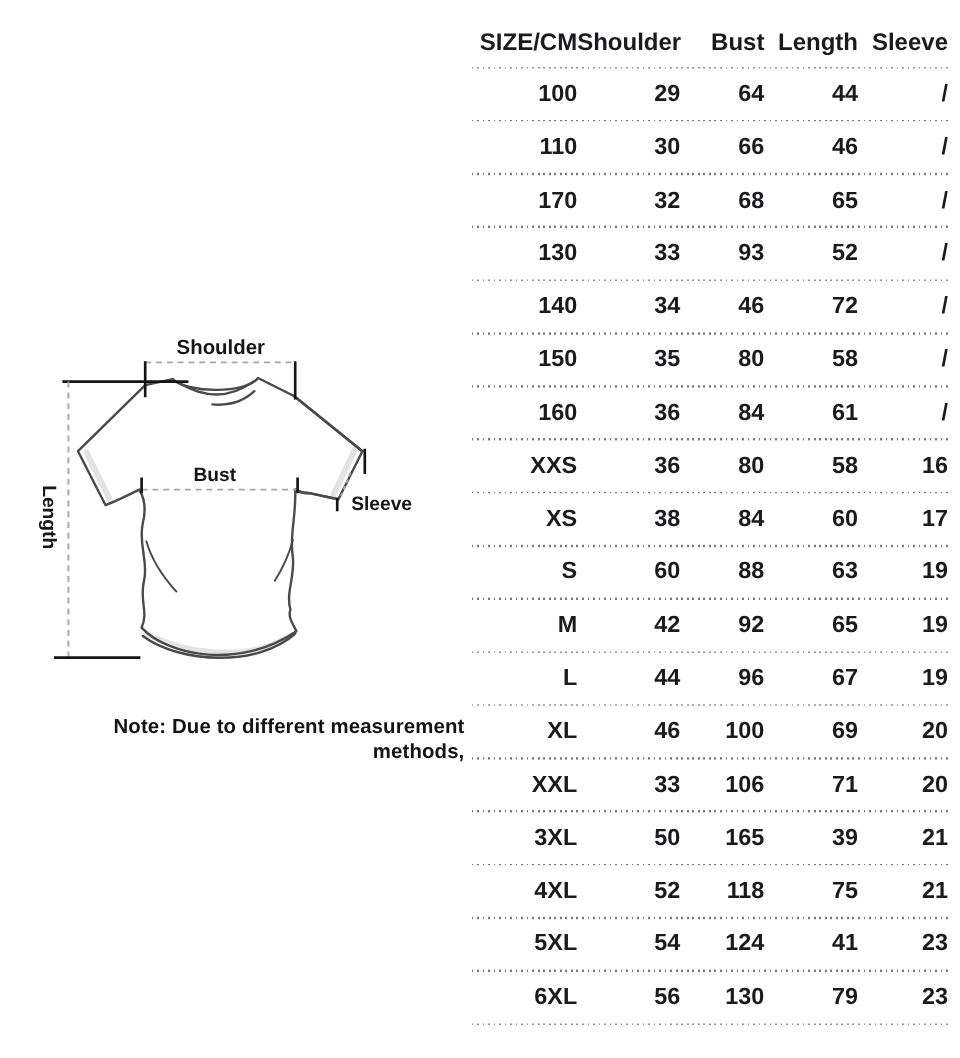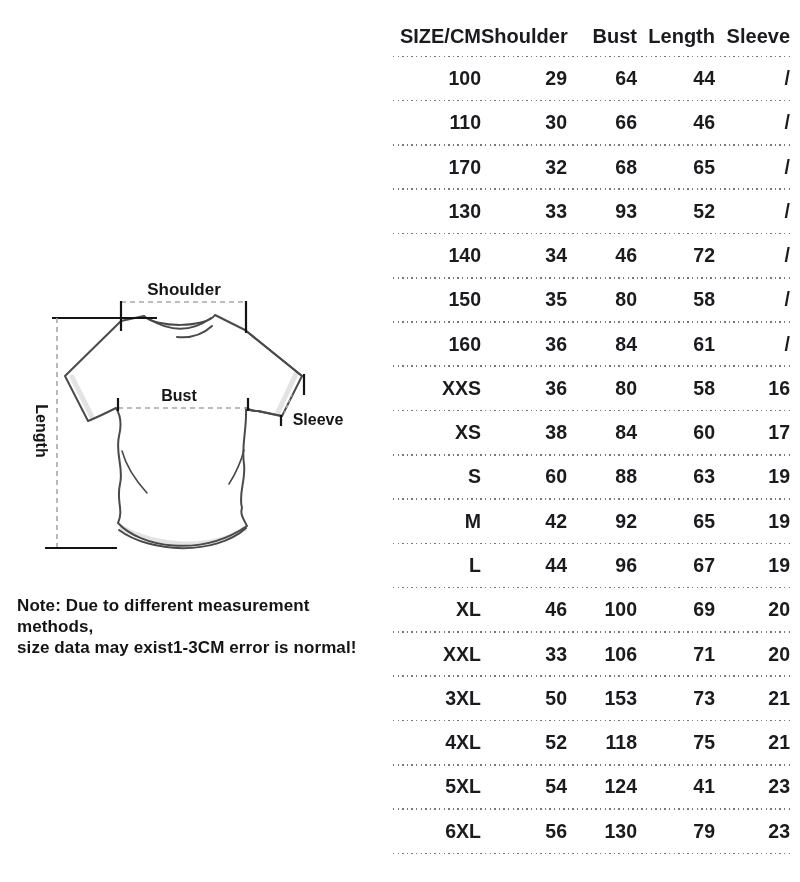--- a/index.html
+++ b/index.html
@@ -16,20 +16,21 @@
   .diagram text{
     font-family:"Liberation Sans","DejaVu Sans",sans-serif;
     font-weight:bold;fill:#161616;
   }
 
   
   .note{
     position:absolute;left:17px;top:595px;width:370px;
     font-size:17px;line-height:21px;font-weight:bold;color:#141414;
     letter-spacing:0.1px;
+    text-align:right;
   }
 
   
   .size-table{position:absolute;left:393px;top:17px;width:397px;}
   .trow{
     display:grid;
     grid-template-columns:88px 86px 70px 78px 75px;
     align-items:center;text-align:right;
     height:42.7px;
     font-size:19.5px;font-weight:bold;color:#1b1b1f;
@@ -107,21 +108,20 @@
 
       <text x="184" y="27" text-anchor="middle" font-size="17">Shoulder</text>
       <text x="179" y="133" text-anchor="middle" font-size="16">Bust</text>
       <text x="36" y="163" text-anchor="middle" font-size="16" transform="rotate(90 36 163)">Length</text>
       <text x="318" y="157" text-anchor="middle" font-size="16">Sleeve</text>
     </svg>
   </div>
 
   <div class="note">
     <div>Note: Due to different measurement methods,</div>
-    <div>size data may exist1-3CM error is normal!</div>
   </div>
 
   <div class="size-table" id="size-table">
       <div class="trow thead">
         <span class="tcell">SIZE/CM</span>
         <span class="tcell">Shoulder</span>
         <span class="tcell">Bust</span>
         <span class="tcell">Length</span>
         <span class="tcell">Sleeve</span>
       </div>
@@ -234,22 +234,22 @@
         <span class="tcell">XXL</span>
         <span class="tcell">33</span>
         <span class="tcell">106</span>
         <span class="tcell">71</span>
         <span class="tcell">20</span>
       </div>
       <div class="dotline"></div>
       <div class="trow">
         <span class="tcell">3XL</span>
         <span class="tcell">50</span>
-        <span class="tcell">153</span>
-        <span class="tcell">73</span>
+        <span class="tcell">165</span>
+        <span class="tcell">39</span>
         <span class="tcell">21</span>
       </div>
       <div class="dotline"></div>
       <div class="trow">
         <span class="tcell">4XL</span>
         <span class="tcell">52</span>
         <span class="tcell">118</span>
         <span class="tcell">75</span>
         <span class="tcell">21</span>
       </div>

